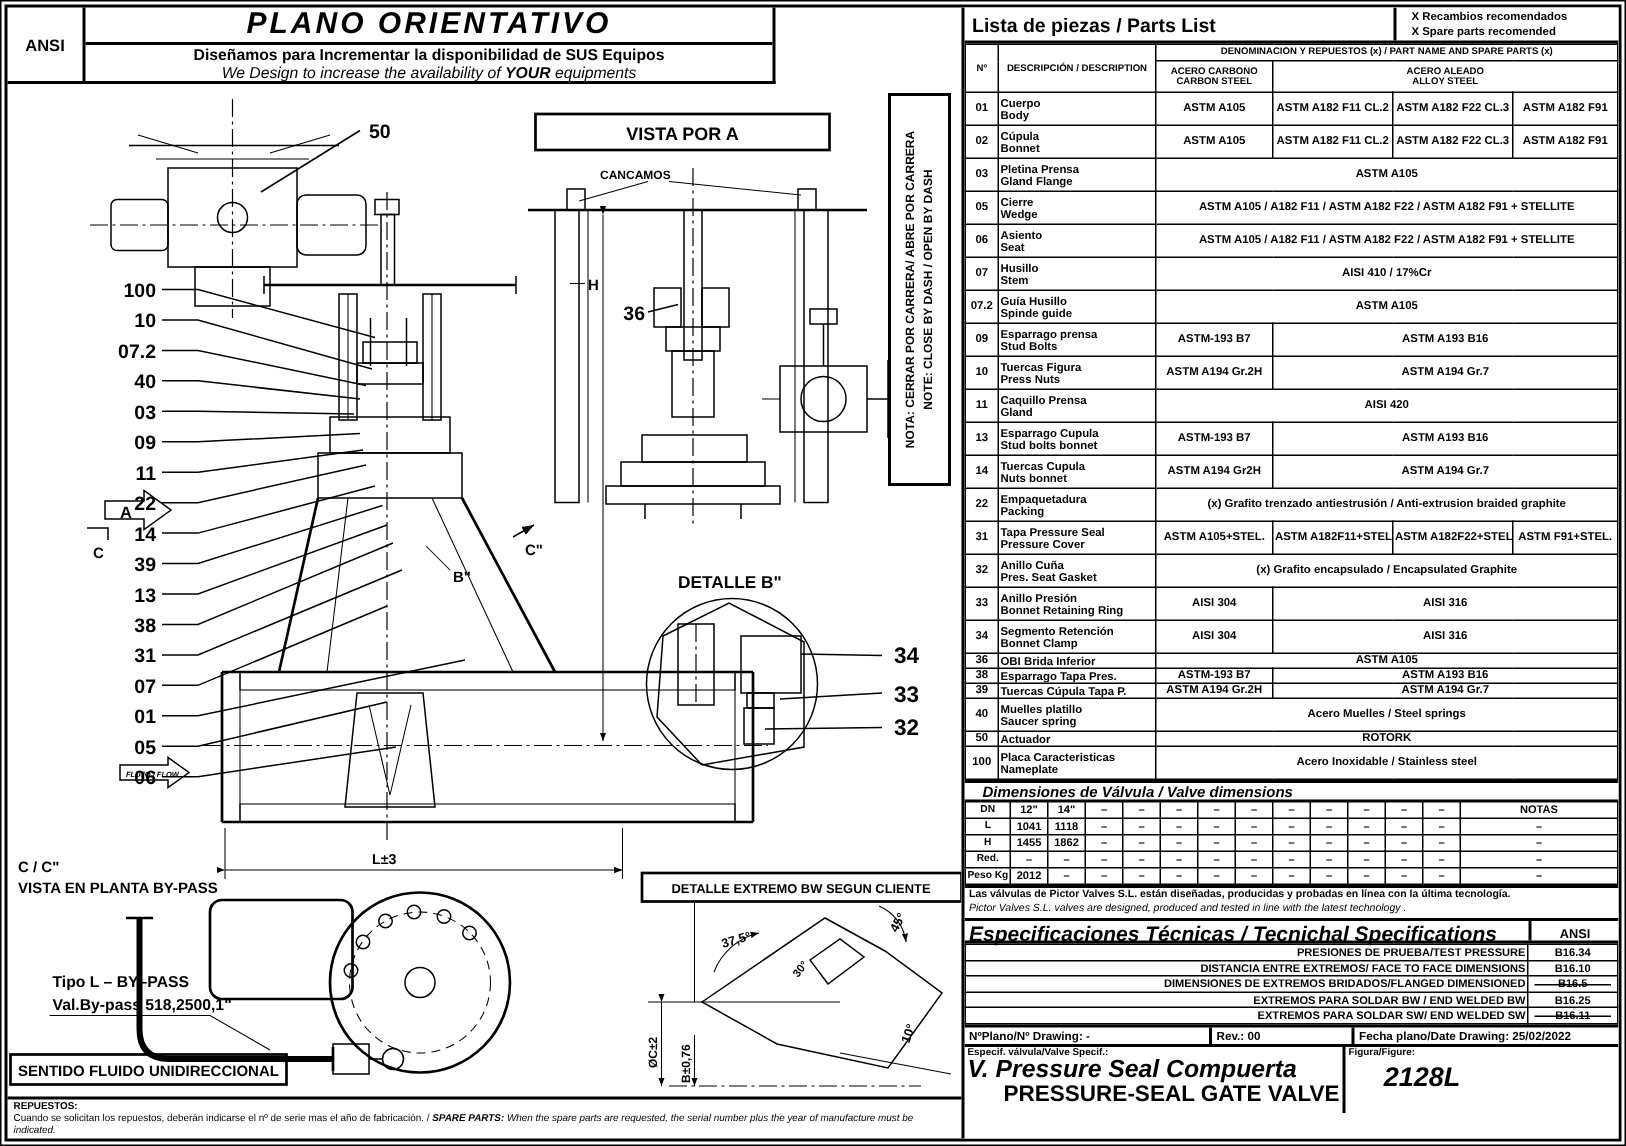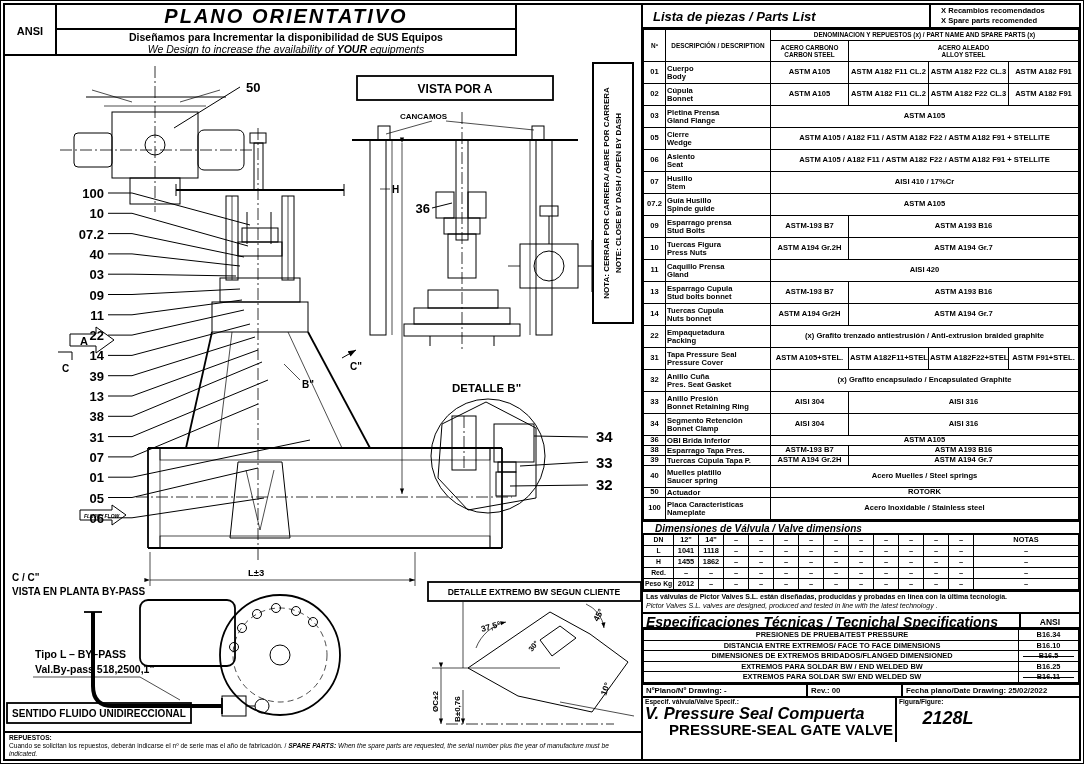--- a/index.html
+++ b/index.html
@@ -23,21 +23,21 @@
 
   
   .vnote{position:absolute;left:592px;top:62px;width:262px;height:42px;border:2px solid #000;
          transform:rotate(-90deg) translateX(-262px);transform-origin:0 0;
          display:flex;flex-direction:column;align-items:center;justify-content:center;
          font-weight:bold;font-size:8px;line-height:1.5;white-space:nowrap;background:#fff;}
 
   
   .rpanel{position:absolute;left:641px;top:5px;width:438px;height:754px;border-left:2px solid #000;overflow:hidden;background:#fff;}
   .plHead{height:24px;border-bottom:2px solid #000;display:flex;}
-  .plTitle{flex:1;display:flex;align-items:center;padding-left:10px;font-weight:bold;font-style:italic;font-size:13px;}
+  .plTitle{flex:1;display:flex;align-items:center;padding-left:5px;font-weight:bold;font-size:13px;}
   .legend{width:150px;border-left:2px solid #000;font-weight:bold;font-size:7.6px;line-height:1.3;padding:1px 2px 0 10px;}
 
   table{border-collapse:collapse;width:100%;table-layout:fixed;}
   th,td{border:1px solid #000;font-weight:bold;text-align:center;vertical-align:middle;padding:0 1px;overflow:hidden;}
   .parts th{font-size:6.4px;line-height:1.15;}
   .parts td{font-size:7.6px;line-height:1.1;white-space:nowrap;}
   .parts .desc{text-align:left;font-size:7.6px;white-space:normal;line-height:1.05;}
   .parts .num{font-size:7.6px;padding:0;}
   .parts .r2{height:22px;}
   .parts .r1{height:10px;}
@@ -47,21 +47,21 @@
   .dimsTitle{height:14px;border-bottom:1px solid #000;font-weight:bold;font-style:italic;font-size:10px;padding-left:12px;line-height:13px;border-top:2px solid #000;}
   .dims th,.dims td{font-size:7.4px;height:10px;line-height:10px;white-space:nowrap;}
   .dims .lbl{font-size:6.8px;}
   .noteBlock{border-top:2px solid #000;padding:1px 3px;height:22px;line-height:1.25;}
   .noteBlock .n1{font-weight:bold;font-size:7px;}
   .noteBlock .n2{font-style:italic;font-size:7px;}
   .specsTitleRow{display:flex;border-top:2px solid #000;border-bottom:2px solid #000;height:17px;}
   .specsTitle{flex:1;font-weight:bold;font-style:italic;font-size:14px;line-height:16px;padding-left:3px;}
   .specsAnsi{width:60px;border-left:2px solid #000;font-weight:bold;font-size:8.5px;text-align:center;line-height:16px;}
   .specs td{height:10.5px;font-size:7.4px;line-height:1;}
-  .specs .sl{text-align:center;padding-left:3px;white-space:nowrap;}
+  .specs .sl{text-align:right;padding-left:3px;white-space:nowrap;}
   .specs .sv{width:60px;}
   .struck{position:relative;}
   .struck::after{content:"";position:absolute;left:6%;right:6%;top:50%;border-top:1.5px solid #000;}
 
   .infoRow{display:flex;border-top:2px solid #000;height:13px;font-weight:bold;font-size:7.8px;line-height:12px;}
   .infoRow>div{padding-left:3px;white-space:nowrap;overflow:hidden;}
   .iPlano{width:163px;}
   .iRev{width:95px;border-left:2px solid #000;}
   .iFecha{flex:1;border-left:2px solid #000;}
 

